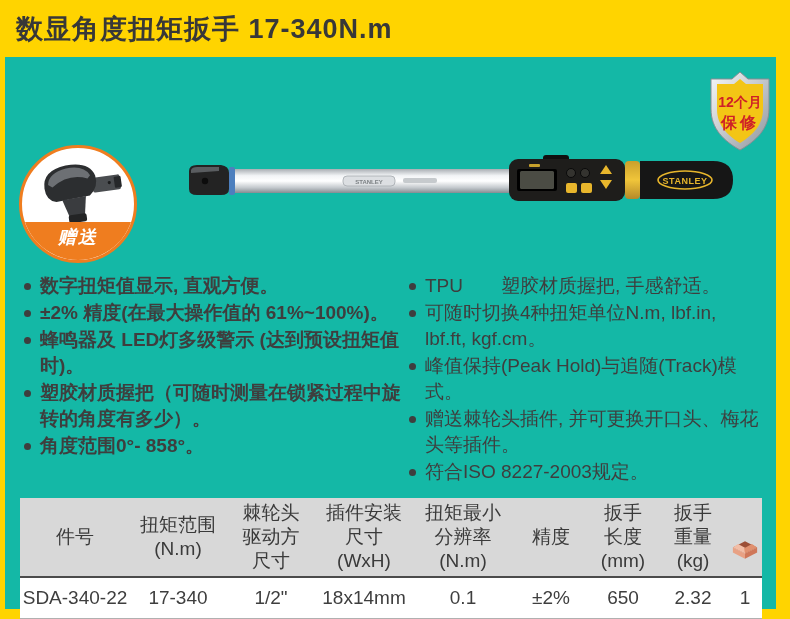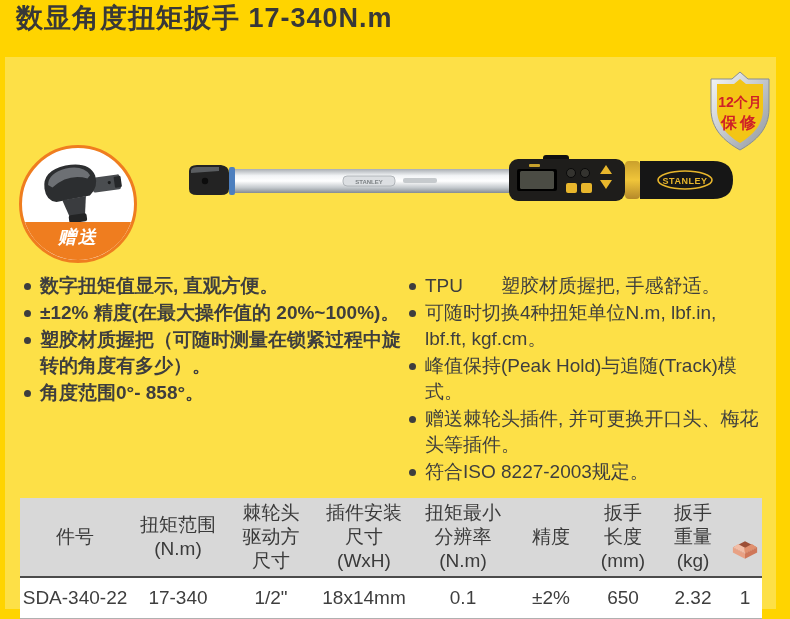--- a/index.html
+++ b/index.html
@@ -6,30 +6,30 @@
   html,body{margin:0;padding:0;}
   body{
     width:790px;height:619px;overflow:hidden;background:#fff;
     font-family:"Liberation Sans","DejaVu Sans",sans-serif;
     -webkit-font-smoothing:antialiased;
   }
   .page{width:790px;height:619px;position:relative;}
 
   
   .header{
-    height:57px;background:#ffd400;display:flex;
+    height:57px;background:#ffd400;display:flex;align-items:center;
     padding-left:16px;box-sizing:border-box;
   }
   .header .title{
     font-size:27px;font-weight:bold;color:#383838;letter-spacing:1px;
   }
 
   
   .content{
-    position:relative;height:562px;box-sizing:border-box;background:#fde047;
+    position:relative;height:562px;box-sizing:border-box;background:#14b8a6;
     border-left:5px solid #ffd400;border-right:14px solid #ffd400;border-bottom:10px solid #ffd400;
   }
 
   
   .hero{position:relative;height:212px;}
 
   
   .warranty{position:absolute;left:698px;top:14px;width:74px;height:82px;}
 
   
@@ -173,21 +173,22 @@
 
         <path d="M463 18 L536 18 Q556 18 556 37 Q556 56 536 56 L463 56 Z" fill="#161616"></path>
         <ellipse cx="508" cy="37" rx="27" ry="9" fill="none" stroke="#e8b62c" stroke-width="1.6"></ellipse>
         <text x="508" y="40.5" text-anchor="middle" font-size="9" font-weight="bold" letter-spacing="0.5" fill="#e8b62c">STANLEY</text>
       </svg>
     </div>
 
     <div class="features">
       <ul class="col-left">
         <li>数字扭矩值显示, 直观方便。</li>
-        <li>±12% 精度(在最大操作值的 20%~100%)。</li>
+        <li>±2% 精度(在最大操作值的 61%~100%)。</li>
+        <li>蜂鸣器及 LED灯多级警示 (达到预设扭矩值时)。</li>
         <li>塑胶材质握把（可随时测量在锁紧过程中旋转的角度有多少）。</li>
         <li>角度范围0°- 858°。</li>
       </ul>
       <ul class="col-right">
         <li>TPU　　塑胶材质握把, 手感舒适。</li>
         <li>可随时切换4种扭矩单位N.m, lbf.in, lbf.ft, kgf.cm。</li>
         <li>峰值保持(Peak Hold)与追随(Track)模式。</li>
         <li>赠送棘轮头插件, 并可更换开口头、梅花头等插件。</li>
         <li>符合ISO 8227-2003规定。</li>
       </ul>

